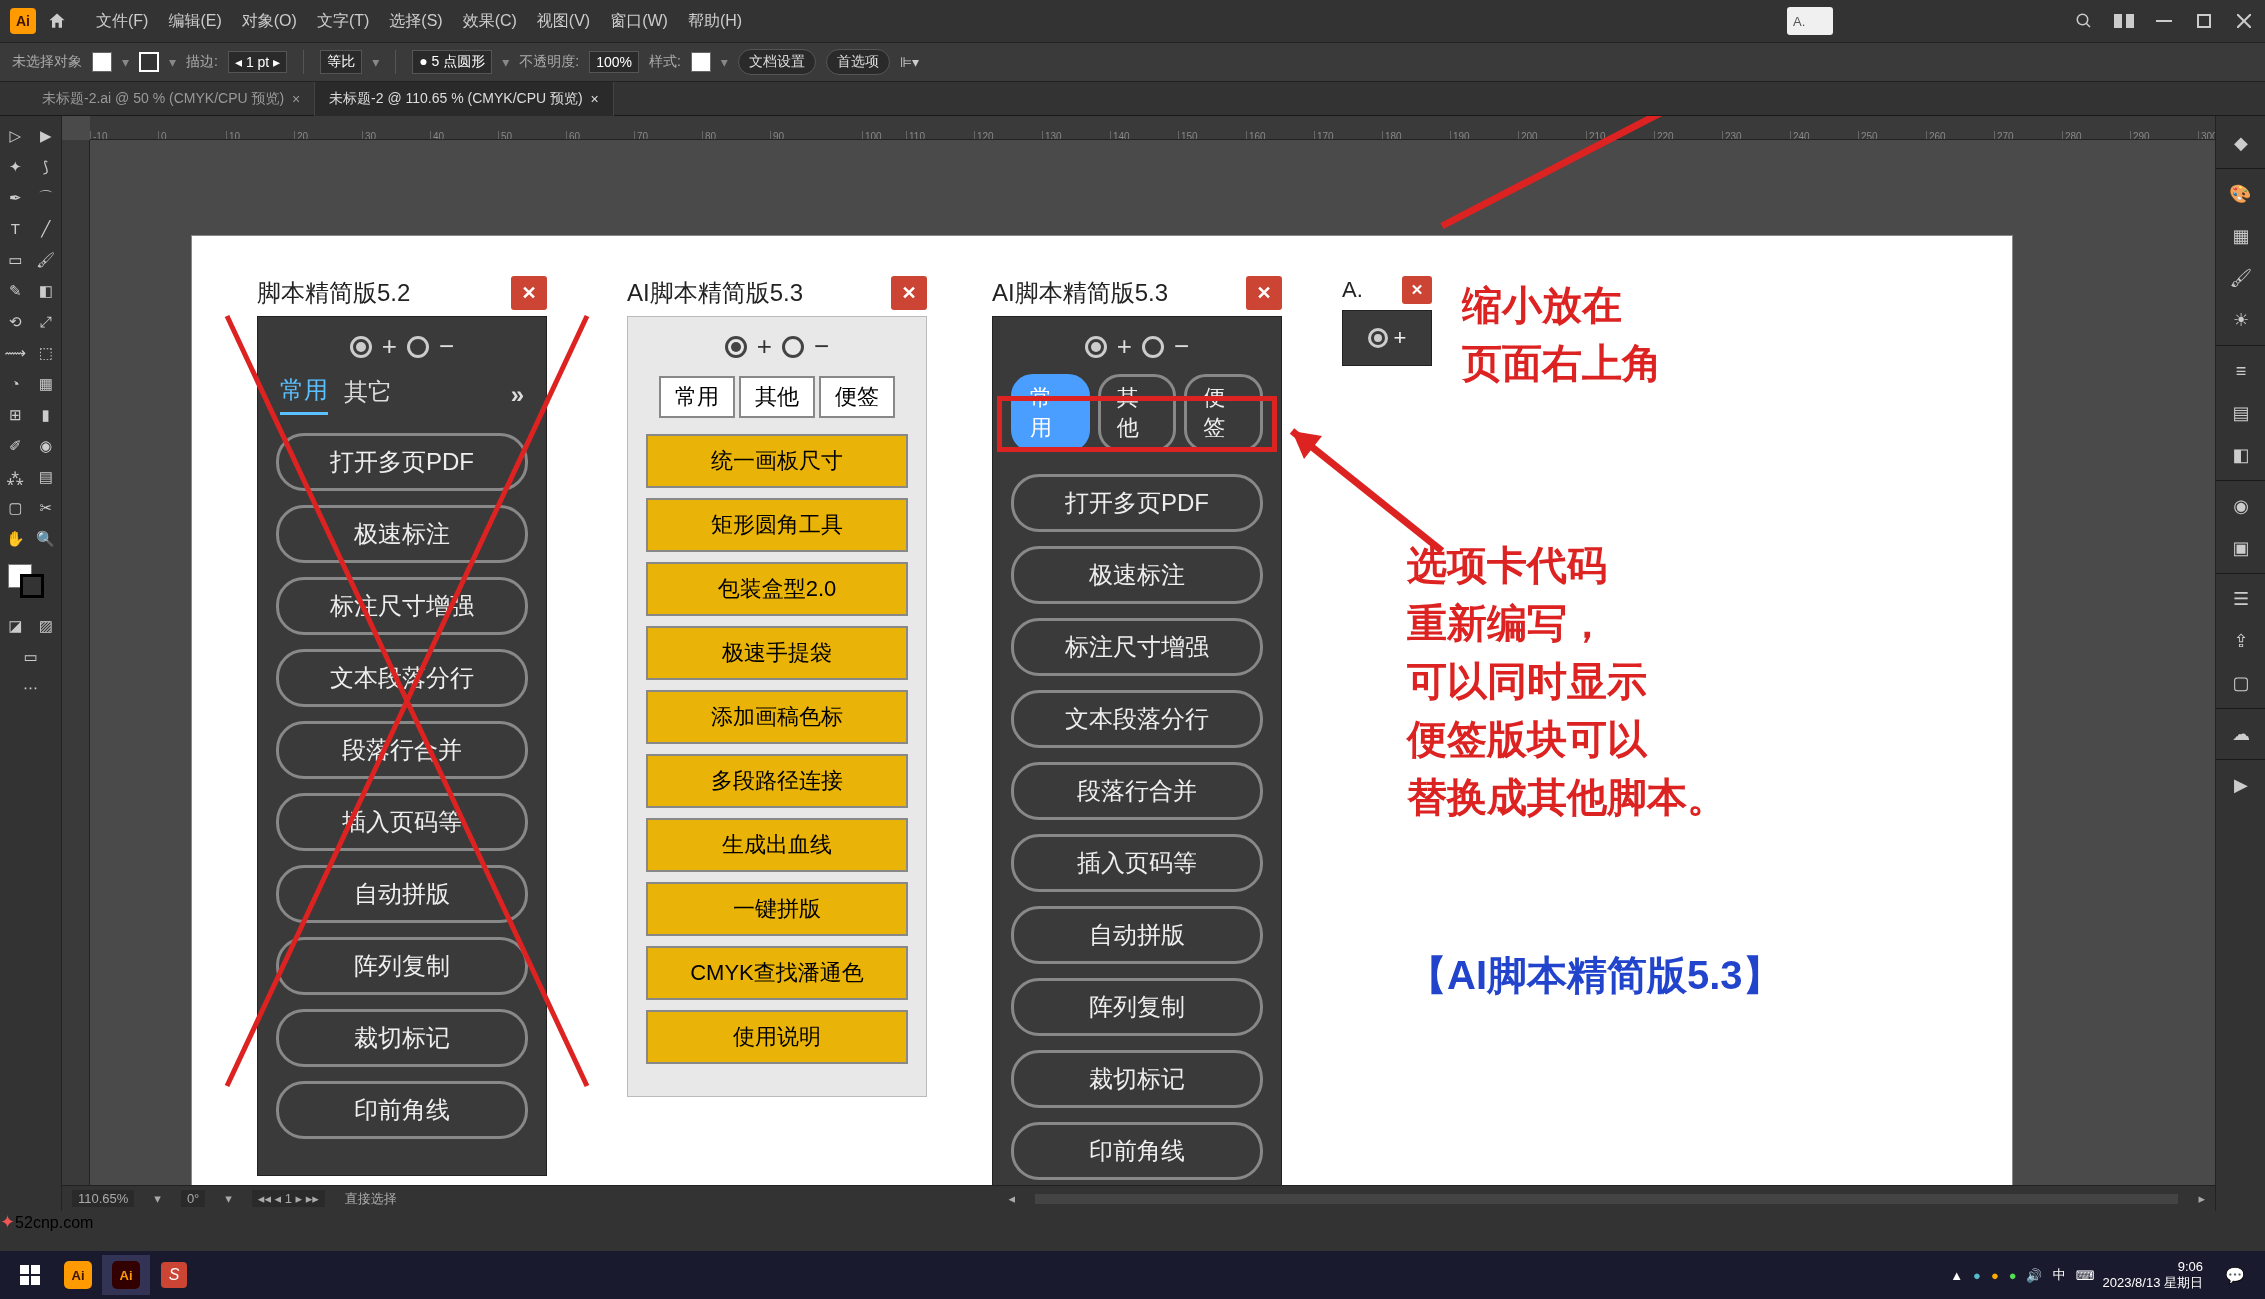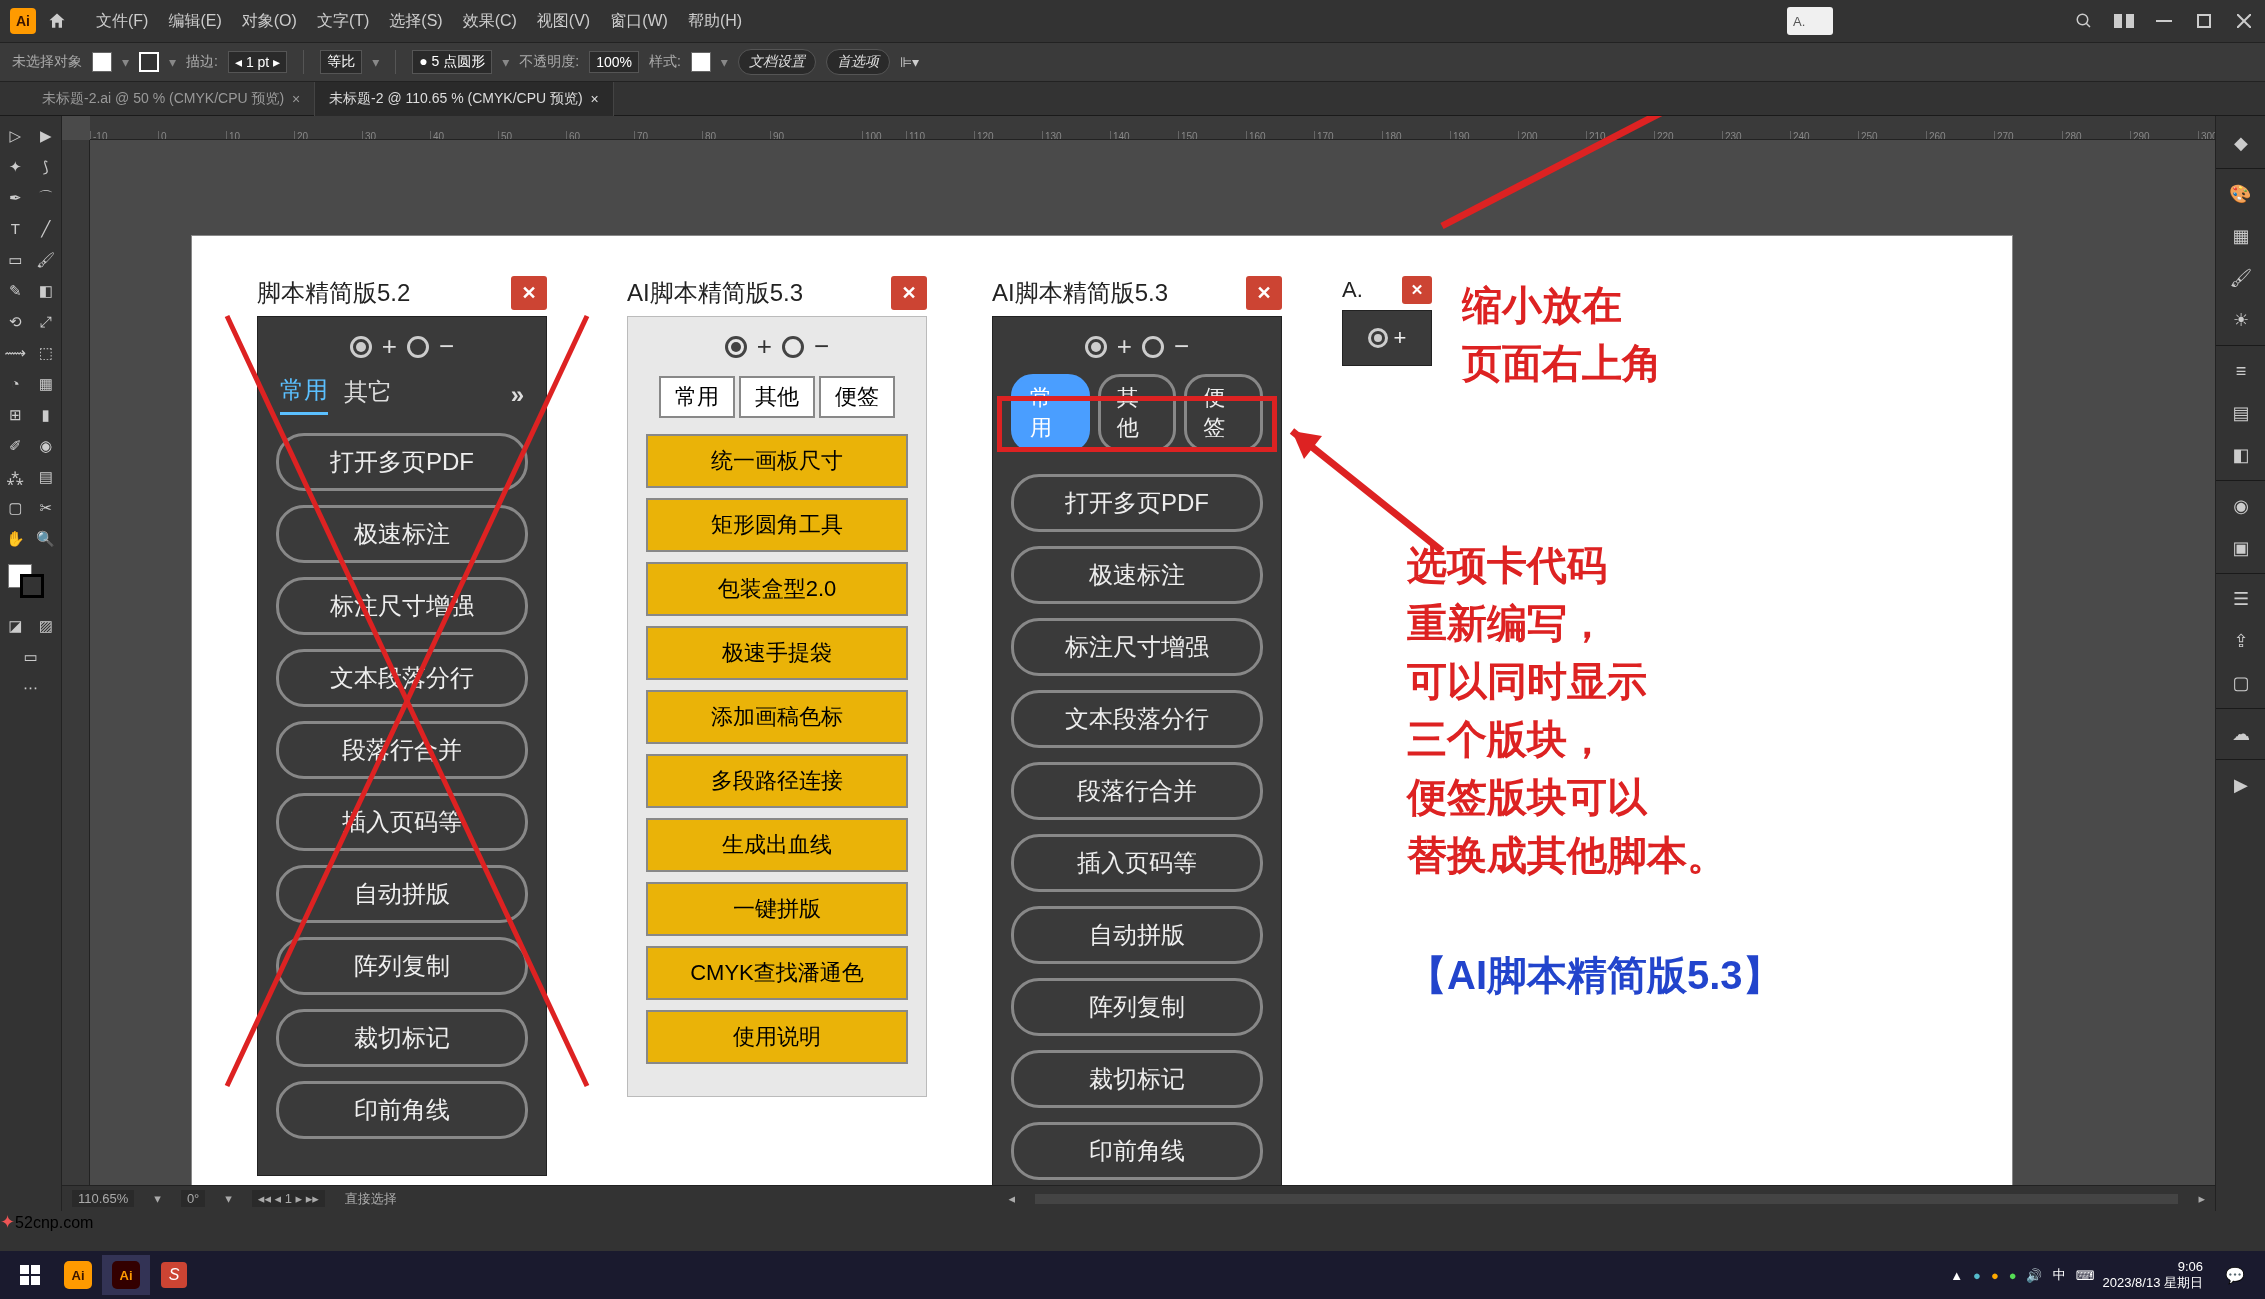--- a/index.html
+++ b/index.html
@@ -14,21 +14,21 @@
 .menubar .search-box { width: 46px; height: 28px; background: #f0f0f0; border-radius: 3px; display: flex; align-items: center; padding: 0 6px; font-size: 13px; color:#555; margin-right:40px;}
 .menubar .right-icons { display: flex; gap: 18px; align-items: center; }
 .menubar .right-icons span { width: 22px; height: 22px; display: flex; align-items: center; justify-content: center; cursor: pointer; }
 
 
 .controlbar { background: #3a3a3a; height: 40px; border-top: 1px solid #222; border-bottom: 1px solid #222; display: flex; align-items: center; padding: 0 12px; color: #ccc; font-size: 14px; gap: 10px; }
 .controlbar .label { color: #aaa; }
 .controlbar .swatch { width: 20px; height: 20px; background: #fff; border: 1px solid #666; }
 .controlbar .field { background: #2a2a2a; border: 1px solid #555; padding: 2px 6px; color: #fff; min-width:40px; text-align:center;}
 .controlbar .sep { width: 1px; height: 24px; background: #555; margin: 0 6px; }
-.controlbar .btn { background: #2a2a2a; border: 1px solid #555; padding: 3px 10px; color: #ddd; border-radius:13px;font-style:italic;}
+.controlbar .btn { background: #2a2a2a; border: 1px solid #555; padding: 3px 10px; color: #ddd; border-radius:13px;}
 
 
 .tabs { background: #333; height: 34px; display: flex; align-items: center; padding: 0 28px; color: #999; font-size: 14px; border-bottom: 1px solid #1a1a1a; }
 .tabs .tab { padding: 0 14px; height: 34px; display: flex; align-items: center; border-right: 1px solid #444; cursor:pointer;}
 .tabs .tab.active { background: #2a2a2a; color: #ddd; }
 
 
 .main { display: flex; height: 1095px; }
 .toolbox { width: 62px; background: #333; border-right: 1px solid #222; display: flex; flex-direction: column; padding: 4px 0; }
 .toolbox .tool-row { display: flex; }
@@ -429,21 +429,20 @@
     </div>
 
     <div class="annotation" style="top:160px; left:1400px;">
       <div>缩小放在</div>
       <div>页面右上角</div>
     </div>
     <div class="annotation" style="top:420px; left:1345px;">
       <div>选项卡代码</div>
       <div>重新编写，</div>
       <div>可以同时显示</div>
-      <div>三个版块，</div>
       <div>便签版块可以</div>
       <div>替换成其他脚本。</div>
     </div>
     <div class="annotation blue" style="top:830px; left:1345px;">【AI脚本精简版5.3】</div>
 
     <div class="statusbar" style="left:0; right:0;">
       <span class="field">110.65%</span>
       <span>▾</span>
       <span class="field">0°</span>
       <span>▾</span>

